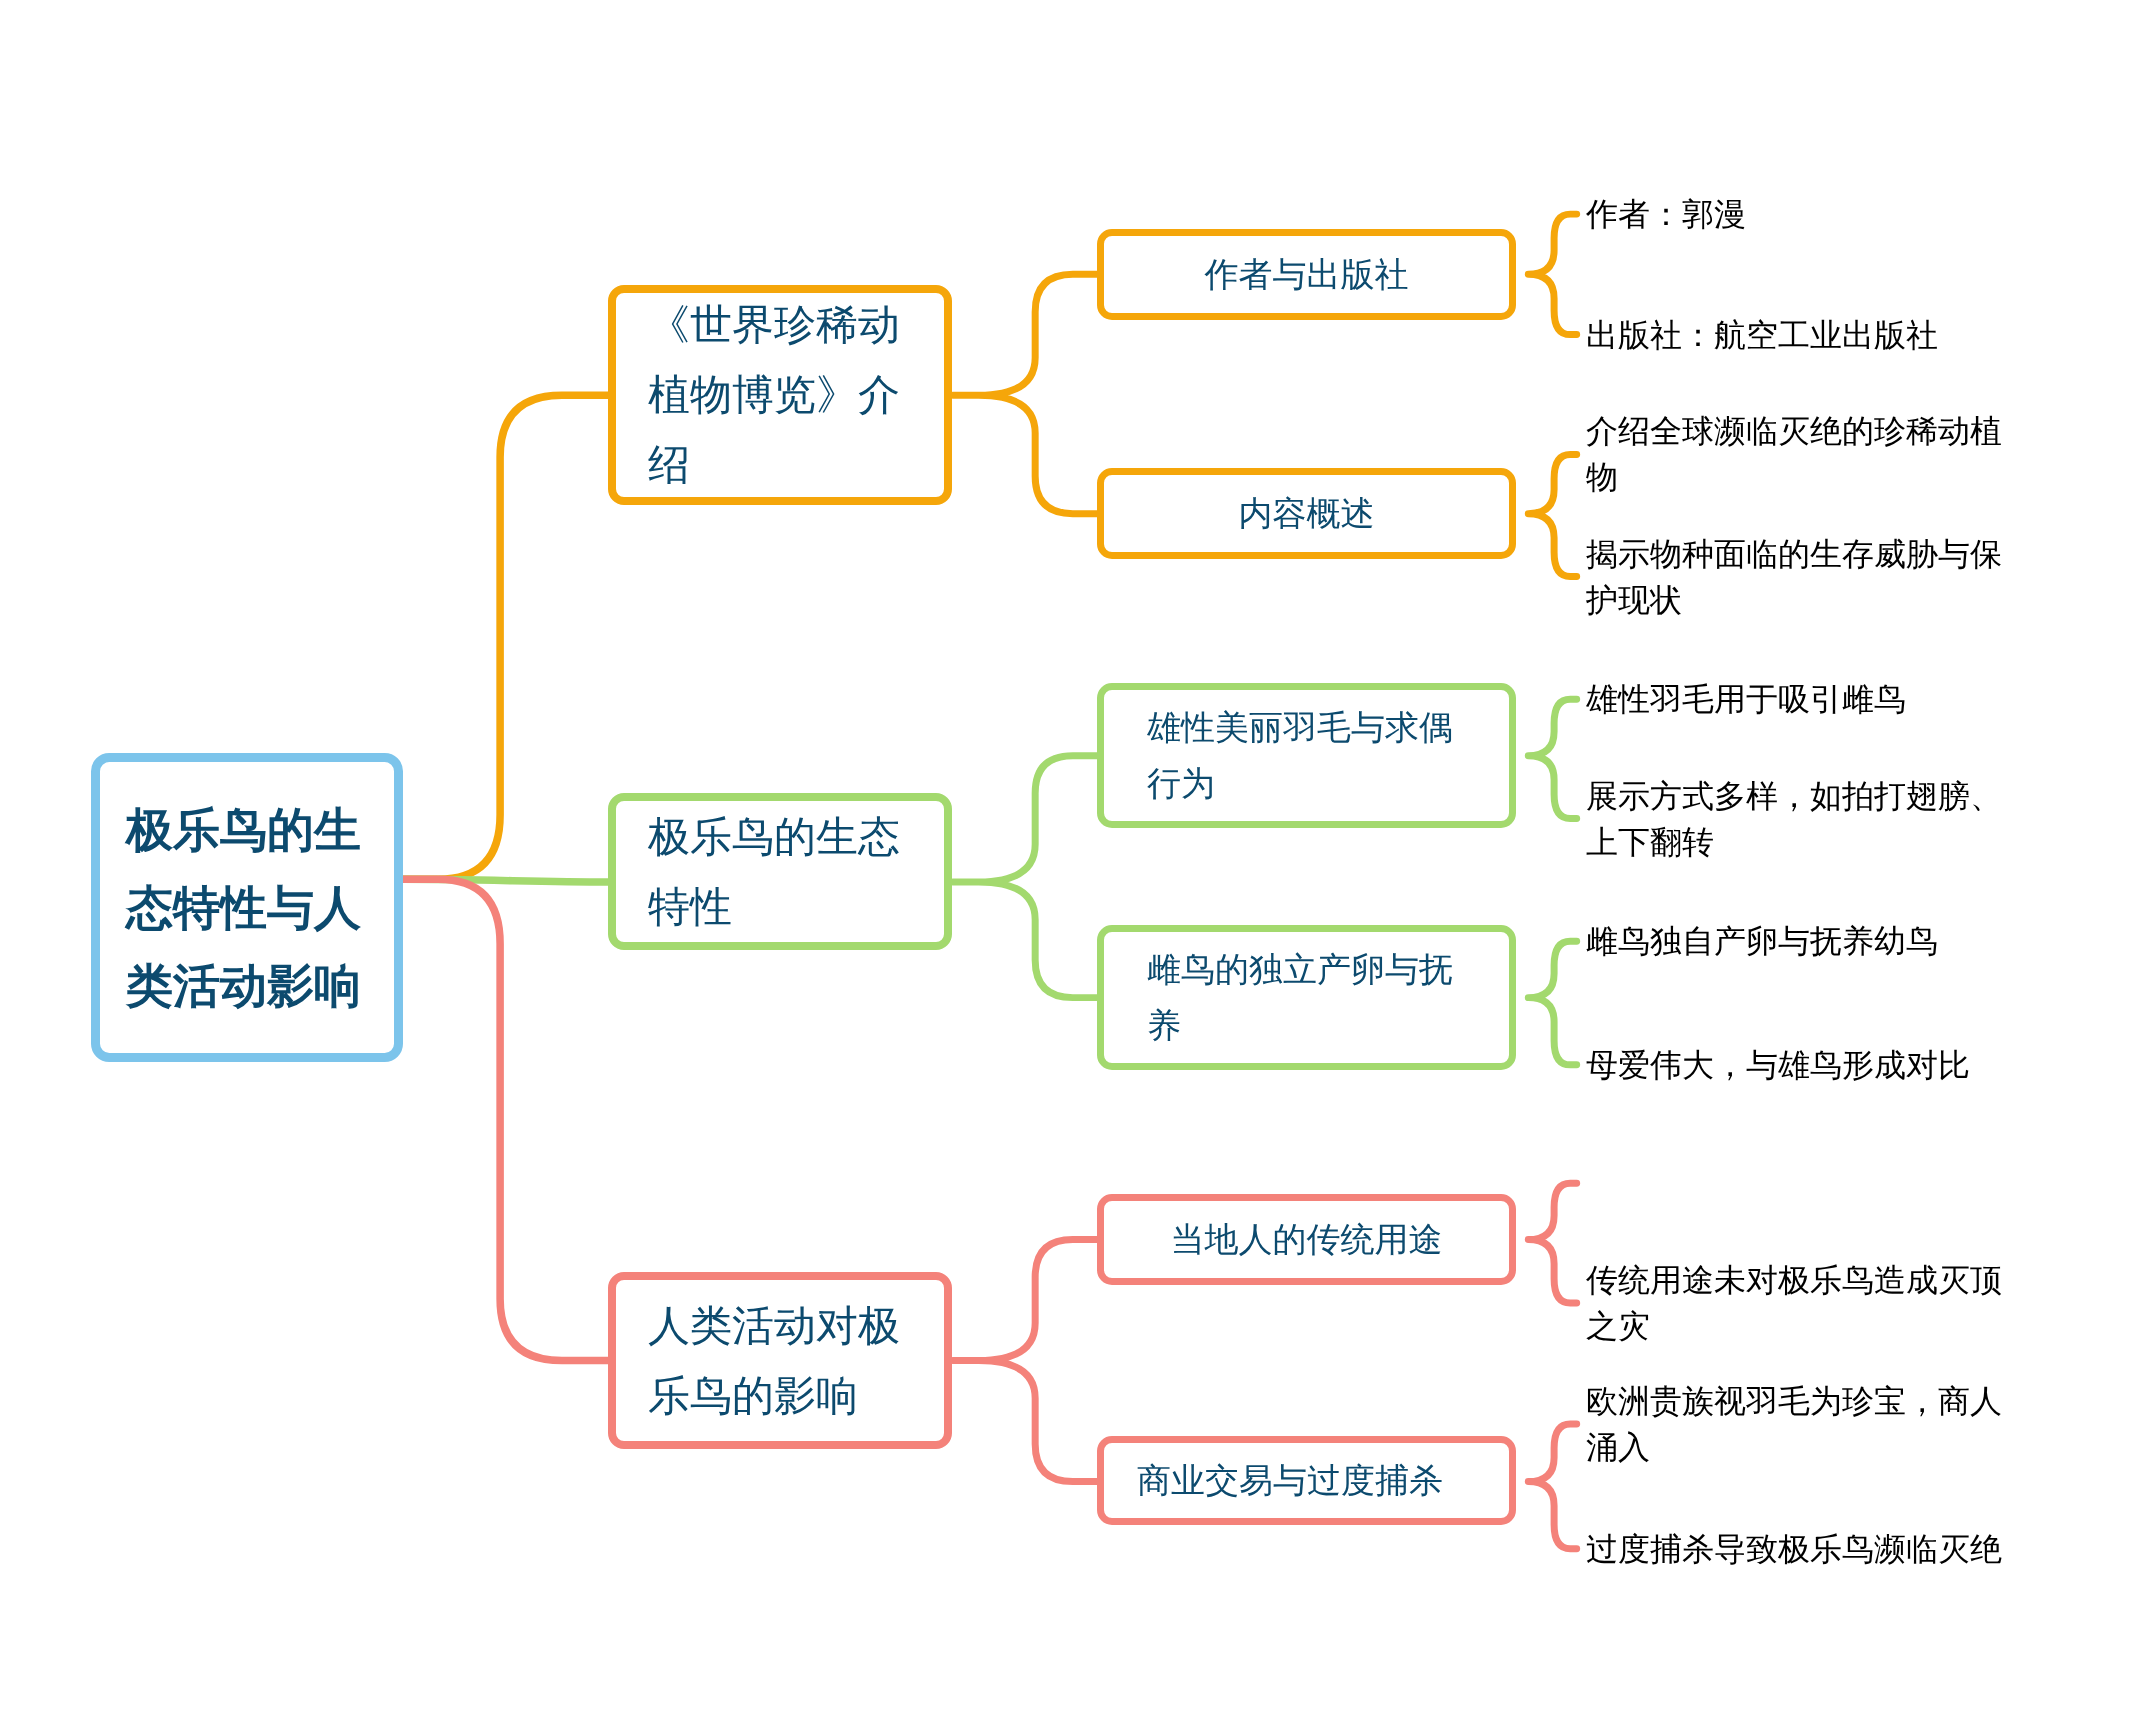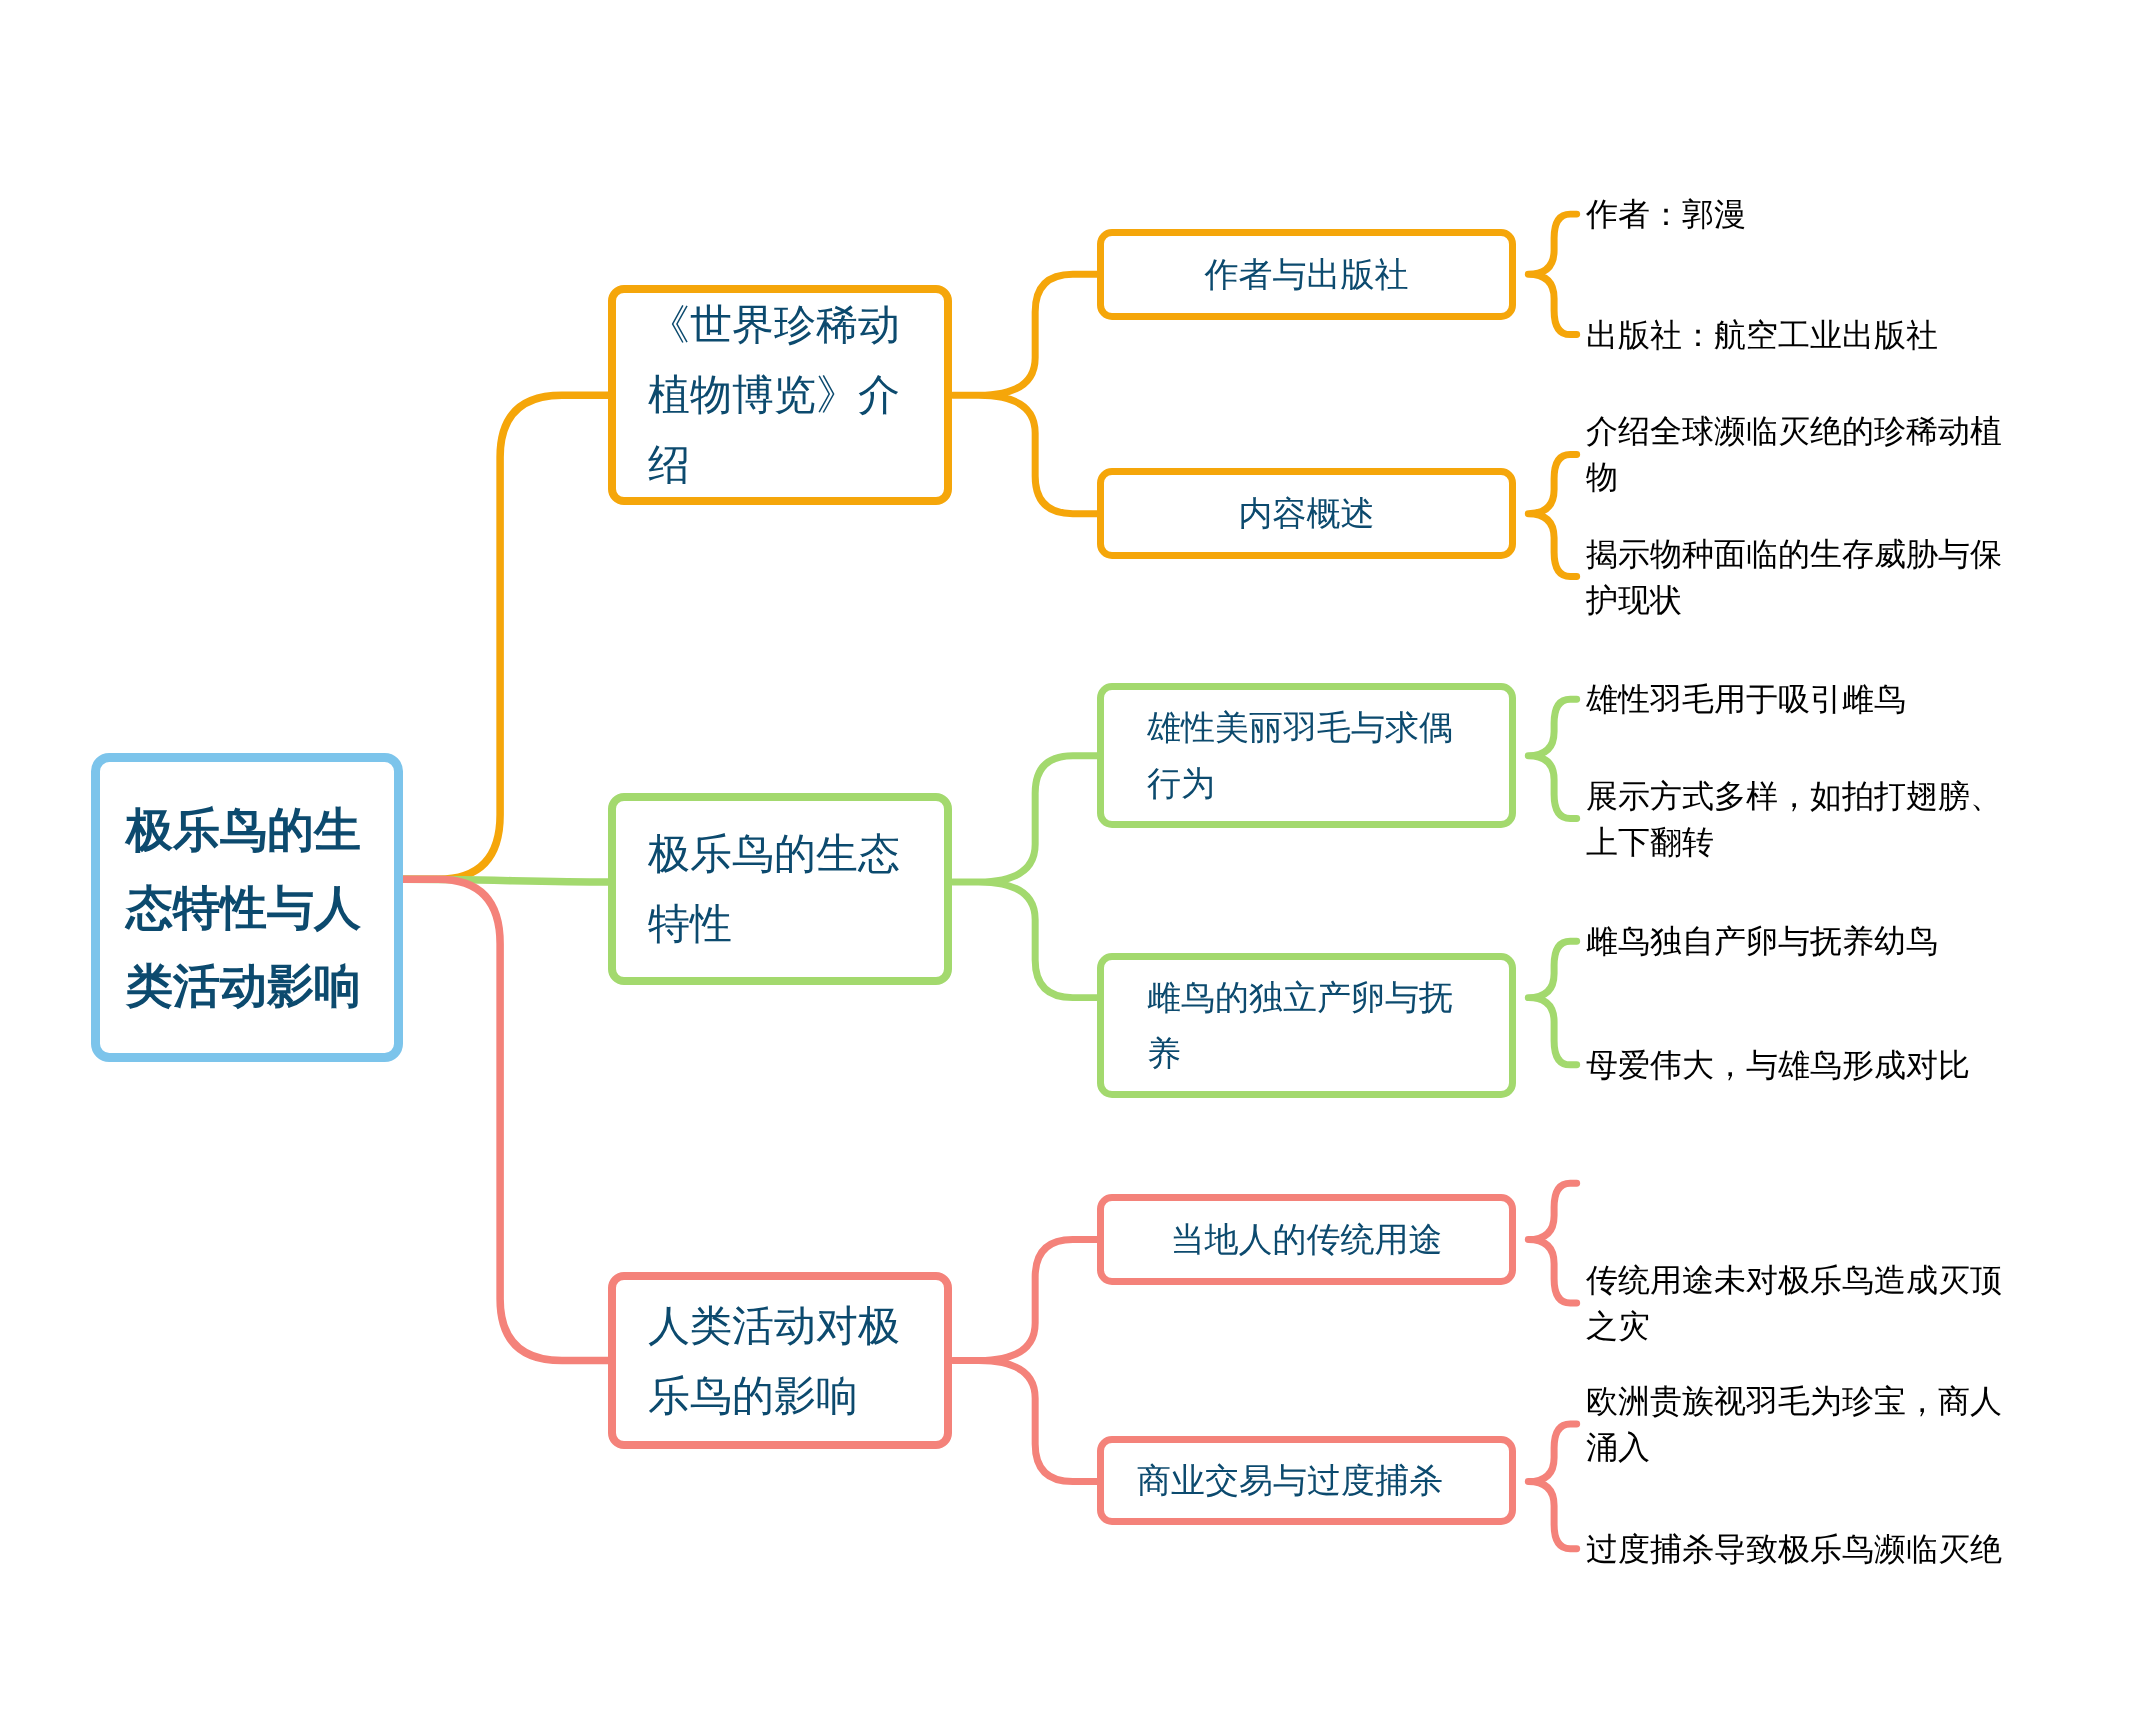--- a/index.html
+++ b/index.html
@@ -108,28 +108,28 @@
     <path class="brace stroke-orange" d="M 2932 845 H 2920 Q 2890 845 2890 890 V 910 Q 2890 955 2842 955 Q 2890 955 2890 1000 V 1027 Q 2890 1072 2920 1072 H 2932"></path>
     <path class="brace stroke-green" d="M 2932 1300 H 2920 Q 2890 1300 2890 1345 V 1360 Q 2890 1405 2842 1405 Q 2890 1405 2890 1450 V 1477 Q 2890 1522 2920 1522 H 2932"></path>
     <path class="brace stroke-green" d="M 2932 1750 H 2920 Q 2890 1750 2890 1795 V 1810 Q 2890 1855 2842 1855 Q 2890 1855 2890 1900 V 1935 Q 2890 1980 2920 1980 H 2932"></path>
     <path class="brace stroke-pink" d="M 2932 2200 H 2920 Q 2890 2200 2890 2245 V 2260 Q 2890 2305 2842 2305 Q 2890 2305 2890 2350 V 2378 Q 2890 2423 2920 2423 H 2932"></path>
     <path class="brace stroke-pink" d="M 2932 2648 H 2920 Q 2890 2648 2890 2693 V 2710 Q 2890 2755 2842 2755 Q 2890 2755 2890 2800 V 2835 Q 2890 2880 2920 2880 H 2932"></path>
   </svg>
 
   <div class="node node-root">极乐鸟的生态特性与人类活动影响</div>
 
   <div class="node node-l1 border-orange" style="left:608px; top:285px; height:220px;">《世界珍稀动植物博览》介绍</div>
-  <div class="node node-l1 border-green" style="left:608px; top:793px; height:192px;font-family:Liberation Serif, serif;">极乐鸟的生态特性</div>
+  <div class="node node-l1 border-green" style="left:608px; top:793px; height:157px;font-family:Liberation Serif, serif;">极乐鸟的生态特性</div>
   <div class="node node-l1 border-pink" style="left:608px; top:1272px; height:177px;">人类活动对极乐鸟的影响</div>
 
   <div class="node node-l2 border-orange" style="top:229px; height:91px;">作者与出版社</div>
   <div class="node node-l2 border-orange" style="top:468px; height:91px;">内容概述</div>
 
   <div class="node node-l2 border-green" style="top:683px; height:145px;">雄性美丽羽毛与求偶行为</div>
-  <div class="node node-l2 border-green" style="top:925px; height:145px;margin-top:28px;">雌鸟的独立产卵与抚养</div>
+  <div class="node node-l2 border-green" style="top:925px; height:145px;">雌鸟的独立产卵与抚养</div>
 
   <div class="node node-l2 border-pink" style="top:1194px; height:91px;">当地人的传统用途</div>
   <div class="node node-l2 border-pink" style="top:1436px; height:89px;padding-left:10px;">商业交易与过度捕杀</div>
 
   <div class="leaf" style="top:191px;">作者：郭漫</div>
   <div class="leaf" style="top:312px;">出版社：航空工业出版社</div>
   <div class="leaf" style="top:408px;">介绍全球濒临灭绝的珍稀动植物</div>
   <div class="leaf" style="top:531px;">揭示物种面临的生存威胁与保护现状</div>
 
   <div class="leaf" style="top:676px;">雄性羽毛用于吸引雌鸟</div>

